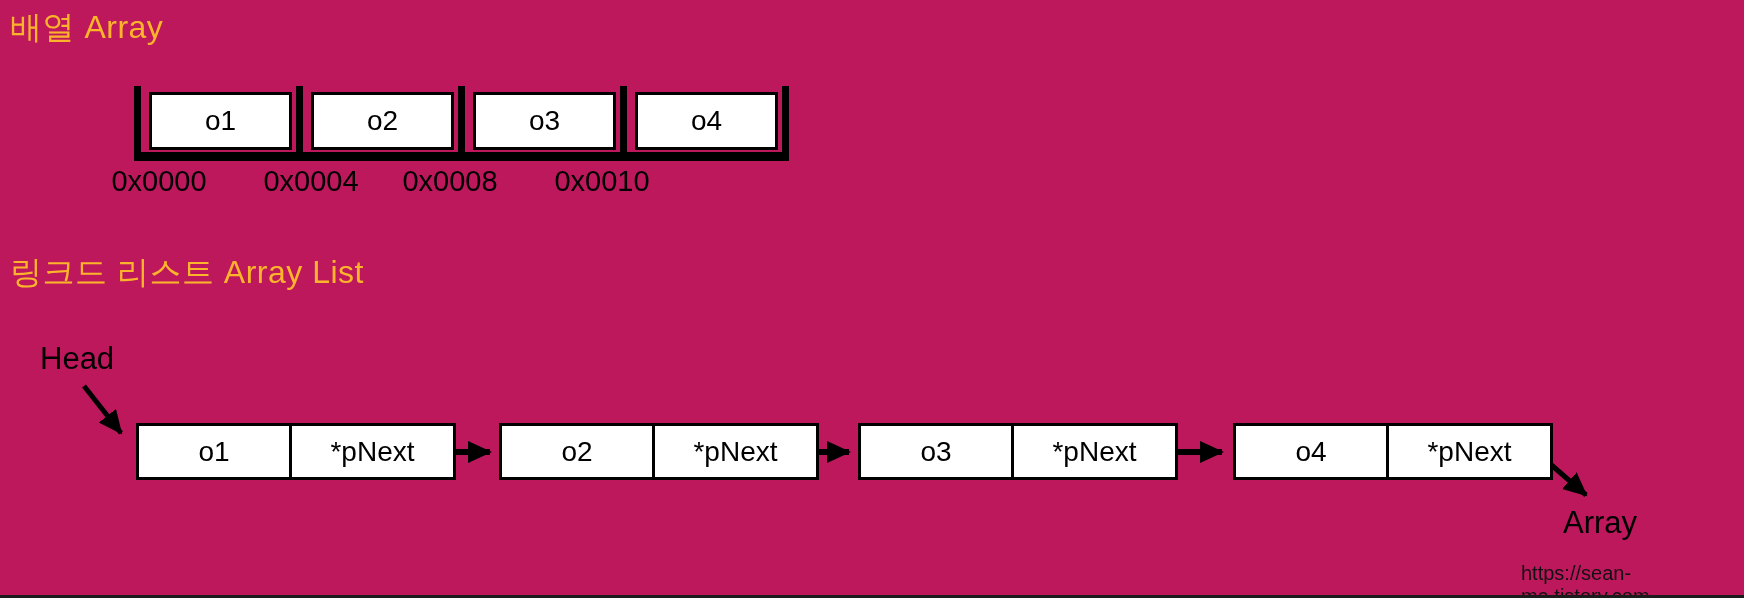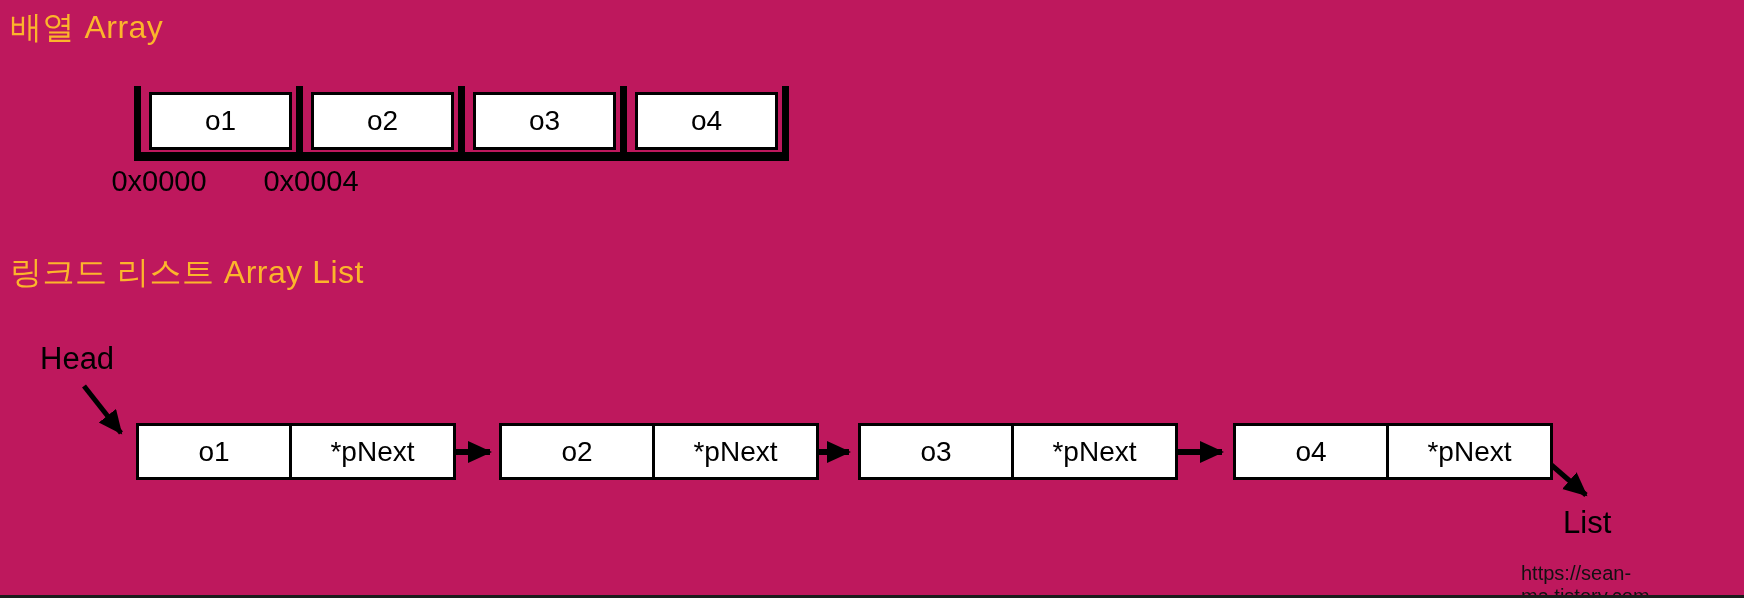--- a/index.html
+++ b/index.html
@@ -84,22 +84,24 @@
       </div>
     <div class="array-bottom"></div>
   </div>
 
   <div class="addresses">
 
       <span class="addr">0x0000</span>
 
       <span class="addr">0x0004</span>
 
+      <span class="addr">0x0008</span>
 
 
+      <span class="addr">0x0010</span>
     </div>
 
   <div class="section-title" id="list-title" style="color:#FCB52B;">링크드 리스트 Array List</div>
 
   <div class="head-label">Head</div>
 
   <svg class="arrow-layer" width="1744" height="598" viewBox="0 0 1744 598">
     <defs>
       <marker id="ah" markerWidth="28" markerHeight="24" refX="22" refY="11" orient="auto" markerUnits="userSpaceOnUse">
         <path d="M0,0 L24,11 L0,22 Z" fill="#000"></path>
@@ -144,18 +146,18 @@
       <div class="ll-node">
         <div class="node-cell value">
           <span>o4</span>
         </div>
         <div class="node-cell pointer">
           <span>*pNext</span>
         </div>
       </div>
     </div>
 
-  <div class="tail-label">List</div>
+  <div class="tail-label">Array</div>
 
   <div class="watermark">https://sean-ma.tistory.com</div>
 
   <div class="bottom-line"></div>
 </div>
 
 </body></html>

